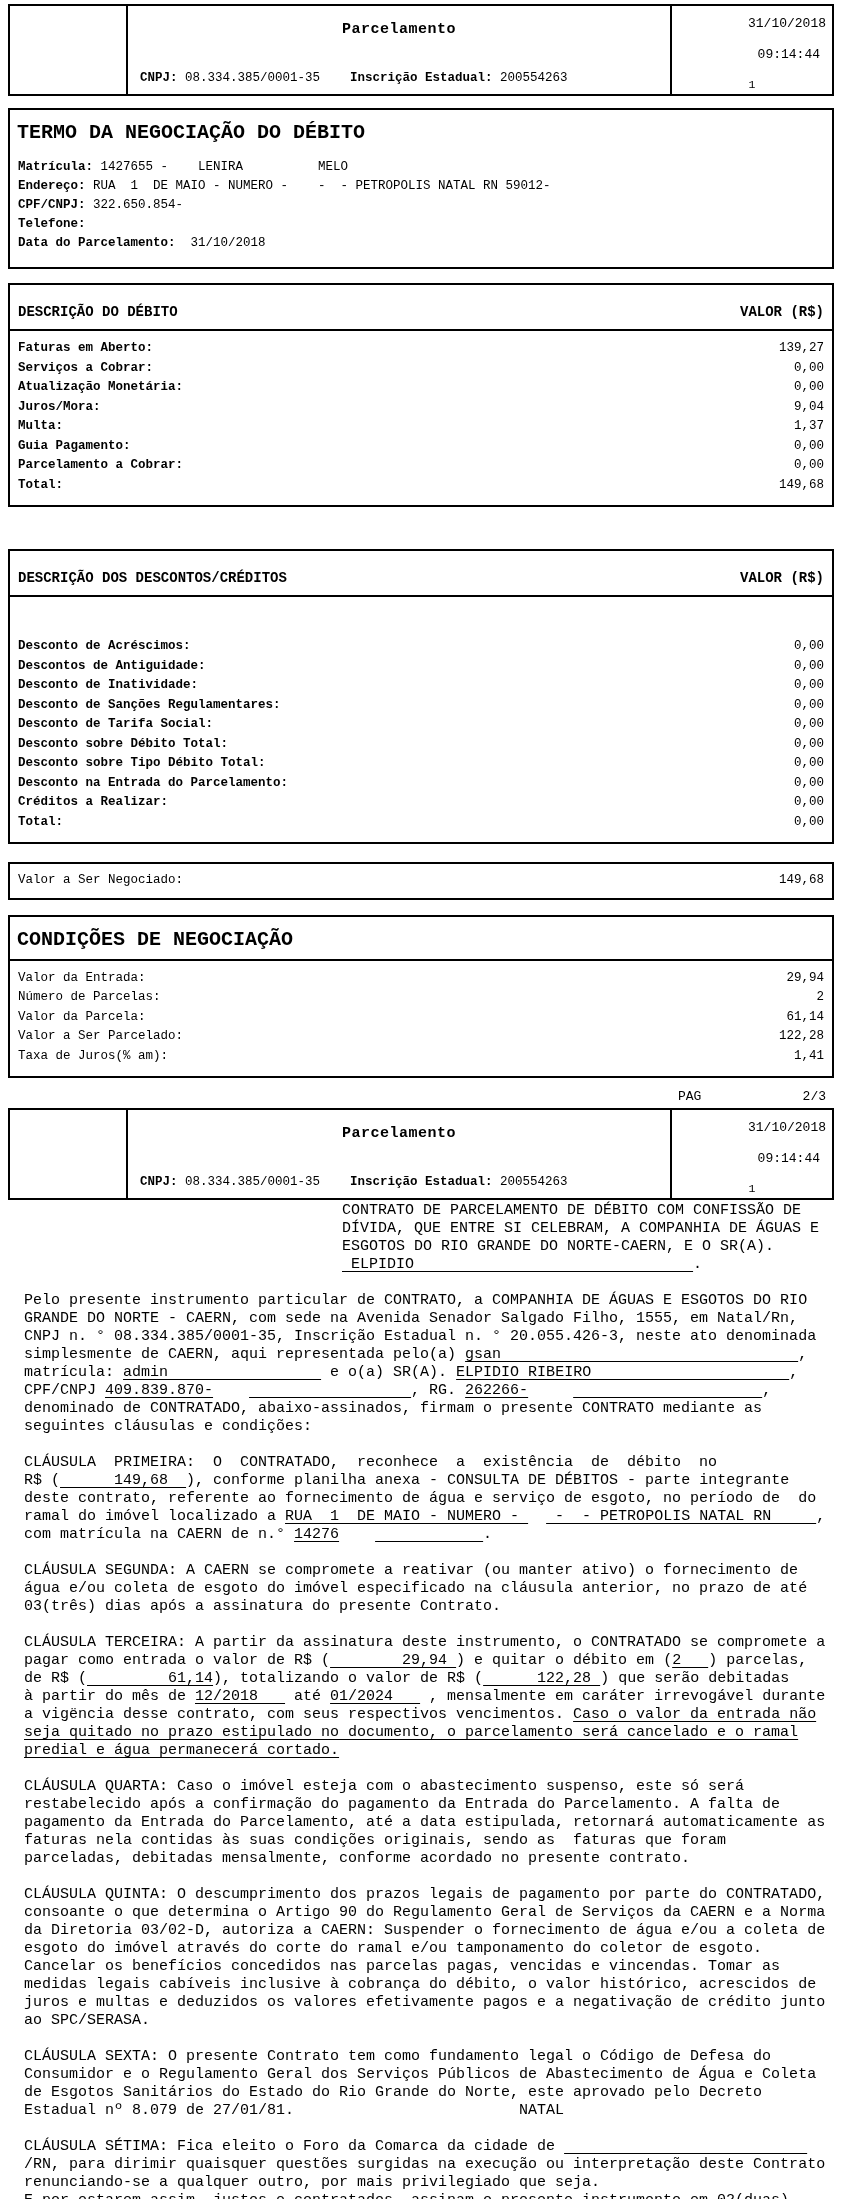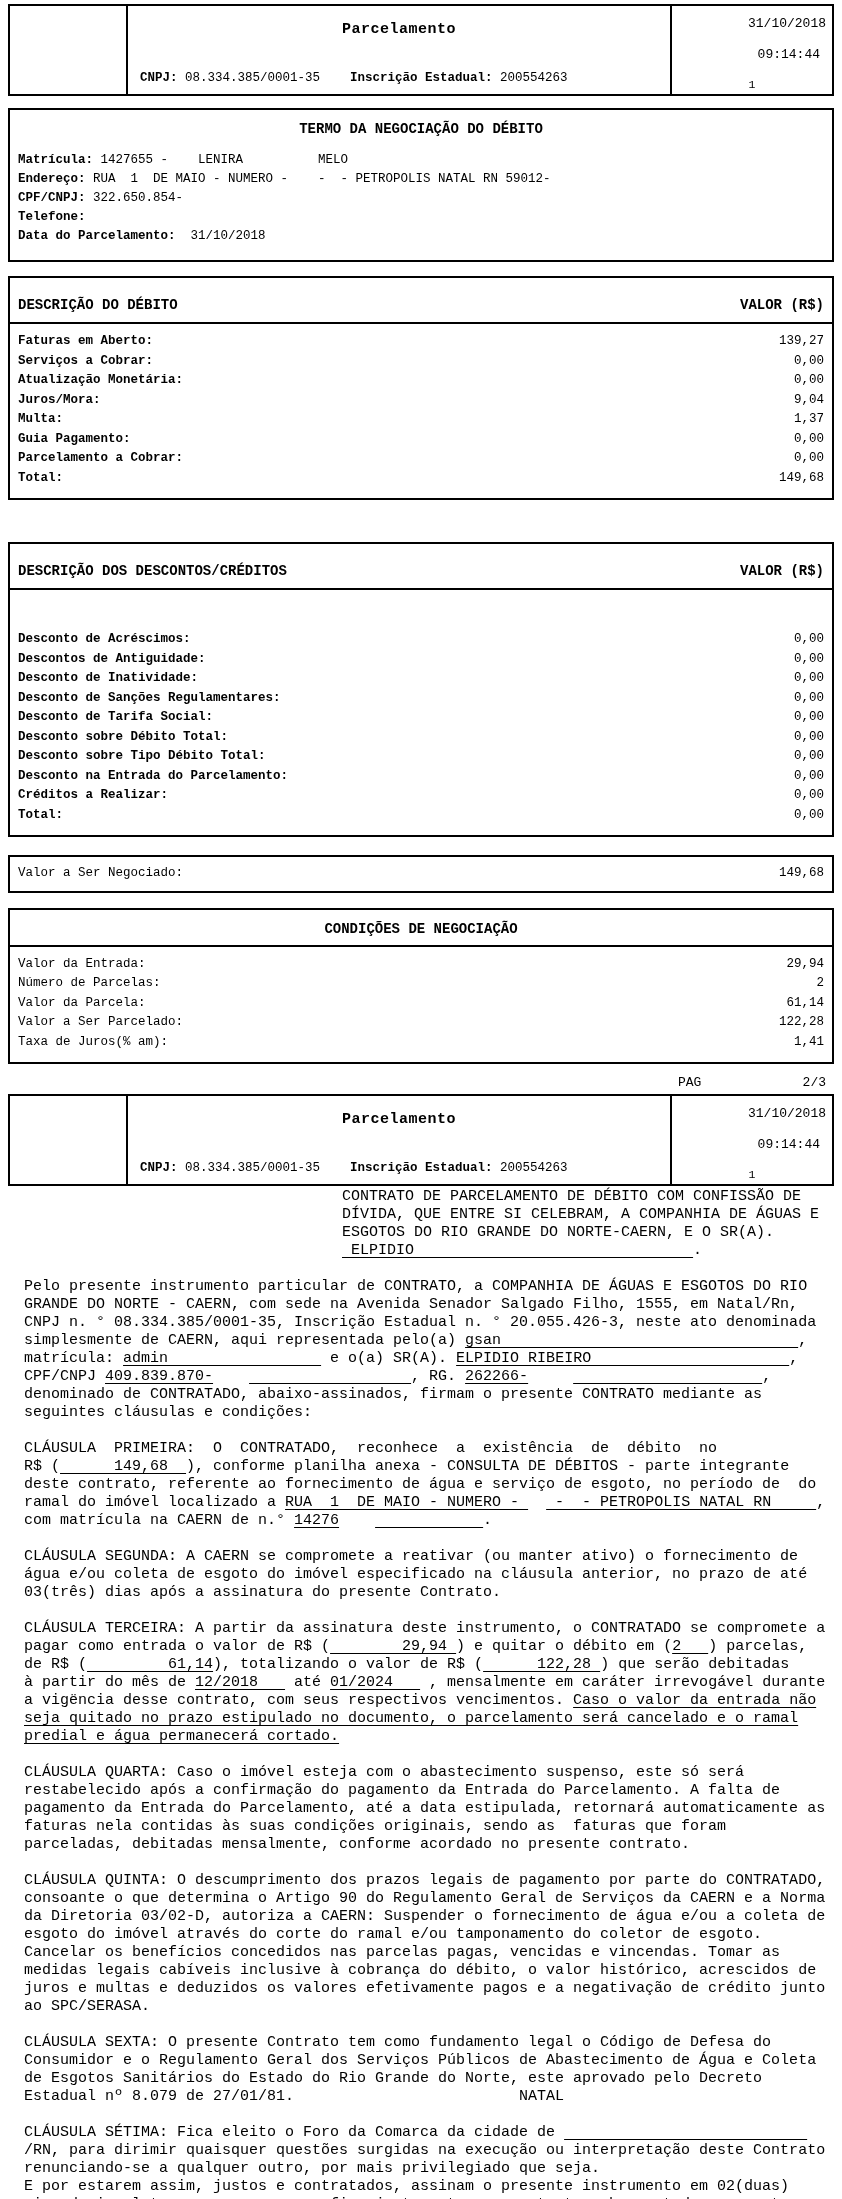--- a/index.html
+++ b/index.html
@@ -16,21 +16,21 @@
   .hdr-title{font-weight:bold;font-size:15px;margin-top:15px;letter-spacing:.5px;}
   .hdr-cnpj{position:absolute;bottom:9px;left:12px;right:8px;display:flex;gap:30px;font-size:12.5px;text-align:left;white-space:pre;}
   .hdr-cnpj b{font-weight:bold;}
   .hdr-right{width:160px;font-size:13px;padding:3px 6px;display:flex;flex-direction:column;gap:16px;box-sizing:border-box;justify-content:flex-end;}
   .hdr-right .r1{display:flex;justify-content:space-between;}
   .hdr-right .r2{text-align:right;}
   .hdr-right .r3{text-align:right;padding-right:6px;}
   .hdr-right .r4{text-align:center;font-size:11.5px;}
   
   .sec{border:2px solid #000;margin:0 8px 14px;font-size:12.5px;}
-  .sec-title-center{text-align:center;font-weight:bold;font-size:14px;padding:11px 0 8px;}
+  .sec-title-center{font-weight:bold;font-size:20px;padding:11px 7px 8px;}
   .sec-title-row{display:flex;justify-content:space-between;font-weight:bold;font-size:14px;padding:19px 8px 9px;border-bottom:2px solid #000;}
   .fields{padding:6px 8px 14px;}
   .field{line-height:19px;white-space:pre;}
   .field .flbl{font-weight:bold;}
   .rows{padding:8px 8px 10px;}
   .row{display:flex;justify-content:space-between;line-height:19.5px;text-align:right;}
   .row .lbl-b{font-weight:bold;}
   .rows-pad-top{padding-top:40px;}
   .single .row{padding:7px 8px;}
   .mb-neg{margin-bottom:15px;}

